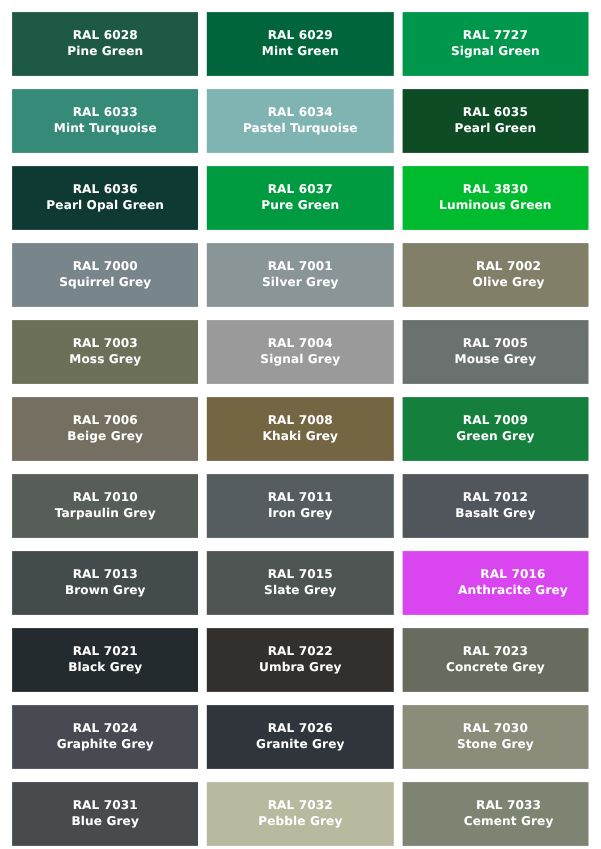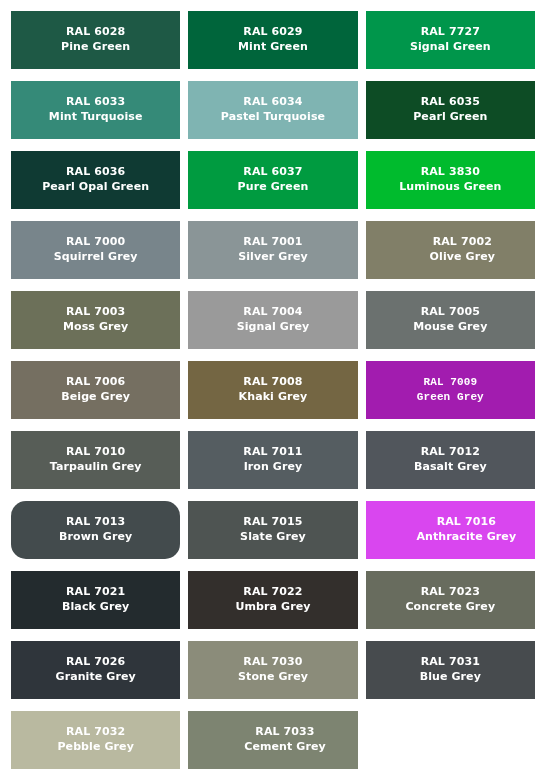--- a/index.html
+++ b/index.html
@@ -106,37 +106,37 @@
       <div class="swatch-name">Mouse Grey</div>
     </div>
     <div class="swatch" style="background: rgb(117, 111, 97); color: rgb(255, 255, 255);">
       <div class="swatch-code">RAL 7006</div>
       <div class="swatch-name">Beige Grey</div>
     </div>
     <div class="swatch" style="background: rgb(116, 102, 67); color: rgb(255, 255, 255);">
       <div class="swatch-code">RAL 7008</div>
       <div class="swatch-name">Khaki Grey</div>
     </div>
-    <div class="swatch" style="background: #a21caf; color: rgb(255, 255, 255); font-family: Liberation Mono, monospace;">
+    <div class="swatch" style="background: #15803d; color: rgb(255, 255, 255);">
       <div class="swatch-code">RAL 7009</div>
       <div class="swatch-name">Green Grey</div>
     </div>
     <div class="swatch" style="background: rgb(87, 93, 87); color: rgb(255, 255, 255);">
       <div class="swatch-code">RAL 7010</div>
       <div class="swatch-name">Tarpaulin Grey</div>
     </div>
     <div class="swatch" style="background: rgb(85, 93, 97); color: rgb(255, 255, 255);">
       <div class="swatch-code">RAL 7011</div>
       <div class="swatch-name">Iron Grey</div>
     </div>
     <div class="swatch" style="background: rgb(81, 86, 92); color: rgb(255, 255, 255);">
       <div class="swatch-code">RAL 7012</div>
       <div class="swatch-name">Basalt Grey</div>
     </div>
-    <div class="swatch" style="background: rgb(67, 75, 77); color: rgb(255, 255, 255); border-radius: 15px;">
+    <div class="swatch" style="background: rgb(67, 75, 77); color: rgb(255, 255, 255);">
       <div class="swatch-code">RAL 7013</div>
       <div class="swatch-name">Brown Grey</div>
     </div>
     <div class="swatch" style="background: rgb(78, 84, 82); color: rgb(255, 255, 255);">
       <div class="swatch-code">RAL 7015</div>
       <div class="swatch-name">Slate Grey</div>
     </div>
     <div class="swatch" style="background: #d946ef; color: rgb(255, 255, 255); padding-left: 32px;">
       <div class="swatch-code">RAL 7016</div>
       <div class="swatch-name">Anthracite Grey</div>
@@ -145,20 +145,24 @@
       <div class="swatch-code">RAL 7021</div>
       <div class="swatch-name">Black Grey</div>
     </div>
     <div class="swatch" style="background: rgb(51, 47, 44); color: rgb(255, 255, 255);">
       <div class="swatch-code">RAL 7022</div>
       <div class="swatch-name">Umbra Grey</div>
     </div>
     <div class="swatch" style="background: rgb(104, 108, 94); color: rgb(255, 255, 255);">
       <div class="swatch-code">RAL 7023</div>
       <div class="swatch-name">Concrete Grey</div>
+    </div>
+    <div class="swatch" style="background: rgb(71, 74, 81); color: rgb(255, 255, 255);">
+      <div class="swatch-code">RAL 7024</div>
+      <div class="swatch-name">Graphite Grey</div>
     </div>
     <div class="swatch" style="background: rgb(47, 53, 59); color: rgb(255, 255, 255);">
       <div class="swatch-code">RAL 7026</div>
       <div class="swatch-name">Granite Grey</div>
     </div>
     <div class="swatch" style="background: rgb(139, 140, 122); color: rgb(255, 255, 255);">
       <div class="swatch-code">RAL 7030</div>
       <div class="swatch-name">Stone Grey</div>
     </div>
     <div class="swatch" style="background: rgb(71, 75, 78); color: rgb(255, 255, 255);">

